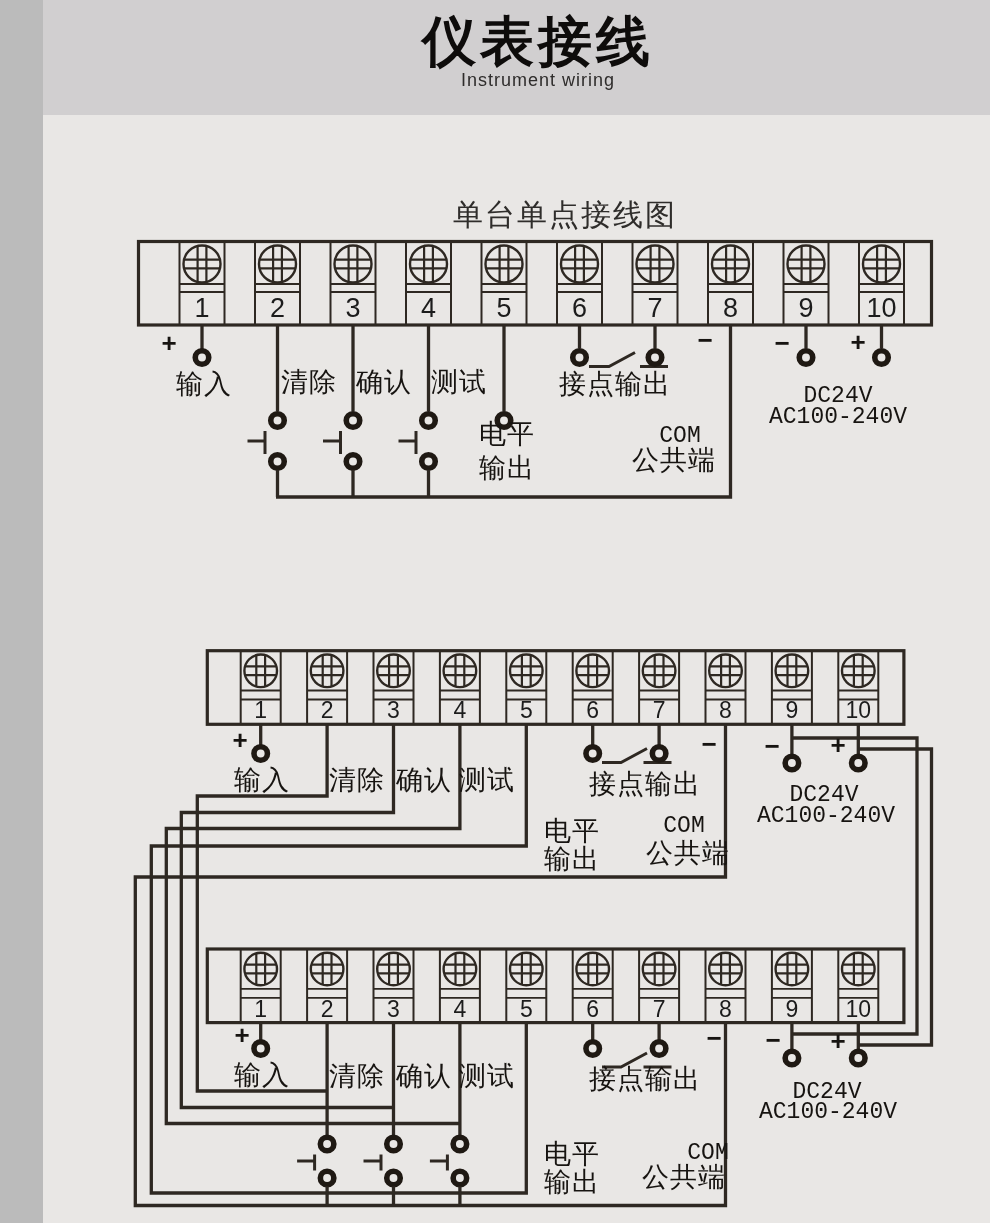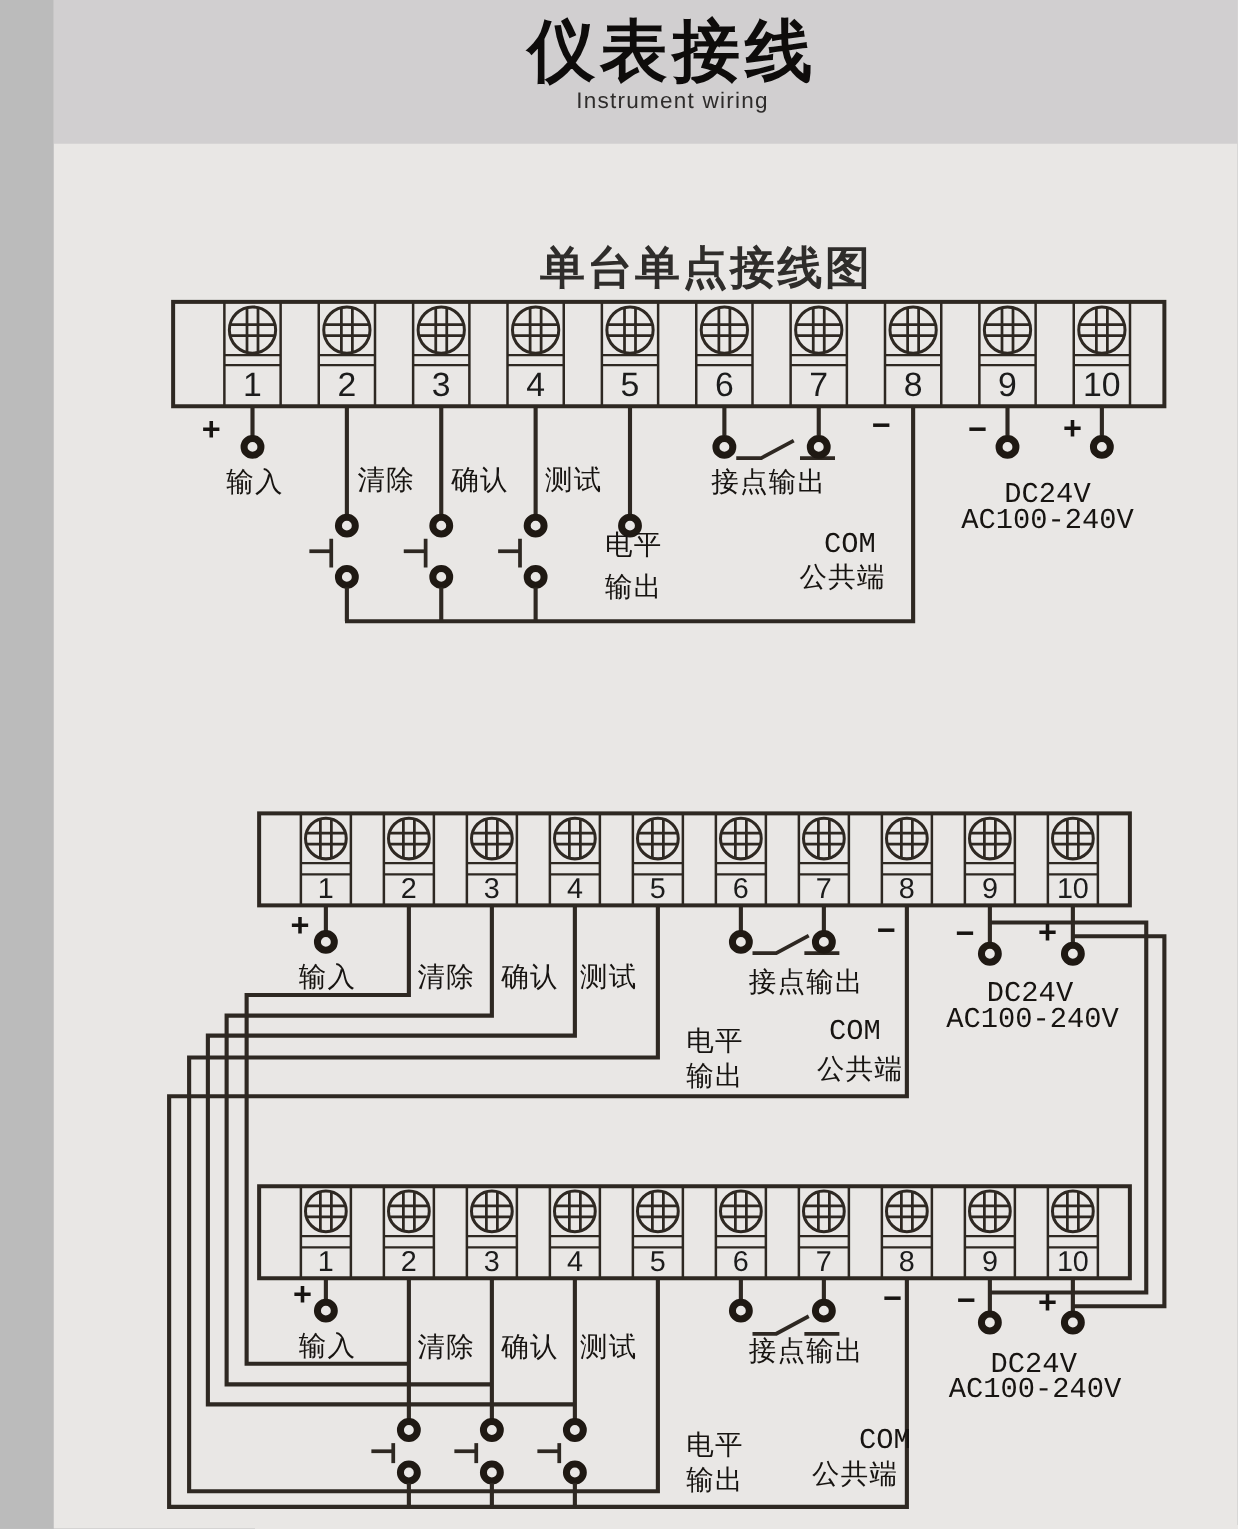--- a/index.html
+++ b/index.html
@@ -2,24 +2,24 @@
 <html><head>
 <meta charset="utf-8">
 <style>
   html,body{margin:0;padding:0;background:#bbb;}
   .page{position:relative;width:990px;height:1223px;background:#e9e7e5;overflow:hidden;
         font-family:"Liberation Sans",sans-serif;margin-left:43px;}
   .header{position:absolute;left:0;top:0;width:990px;height:115px;background:#d1cfd0;text-align:center;}
   .main-title{margin:0;padding-top:12px;font-size:54px;font-weight:700;letter-spacing:4px;color:#0e0c0b;line-height:1.1;
               font-family:"Liberation Sans",sans-serif;}
   .subtitle{margin:0;font-size:18px;color:#2e2c2b;letter-spacing:1px;line-height:1;}
-  .sec-title{position:absolute;transform:translate(-50%,-50%);font-size:36px;font-weight:700;
+  .sec-title{position:absolute;transform:translate(-50%,-50%);font-size:30px;font-weight:400;
              letter-spacing:2px;color:#2f2d2b;white-space:nowrap;}
-  .lb{position:absolute;transform:translate(-50%,-50%);font-size:22px;color:#171411;white-space:nowrap;
-      font-family:Liberation Serif, serif;letter-spacing:1px;line-height:1;}
+  .lb{position:absolute;transform:translate(-50%,-50%);font-size:27px;color:#171411;white-space:nowrap;
+      font-family:Liberation Mono, monospace;letter-spacing:1px;line-height:1;}
   .sign{font-family:"Liberation Sans",sans-serif;font-size:26px;font-weight:700;letter-spacing:0;}
   .mono{font-family:"Liberation Mono","DejaVu Sans Mono",monospace;font-size:23px;letter-spacing:0;}
   svg#wires{position:absolute;left:0;top:0;}
 </style>
 </head>
 <body>
 
 <div class="page" style="background: rgb(233, 231, 229);">
 
   <div class="header" style="background: rgb(209, 207, 208);">

